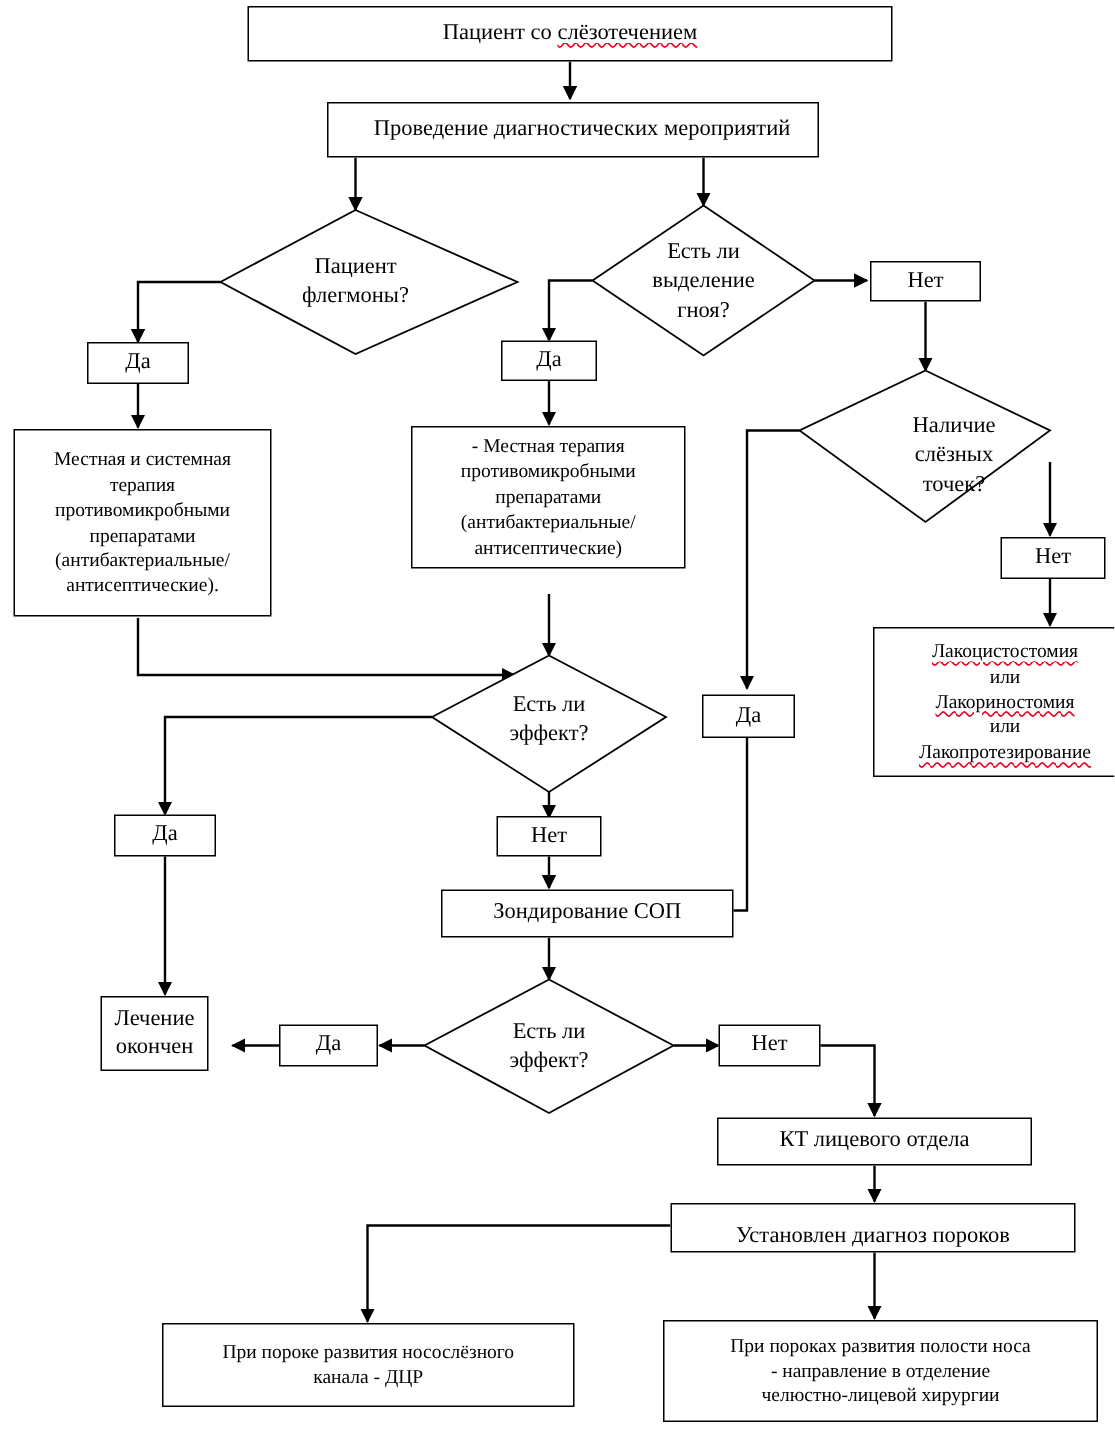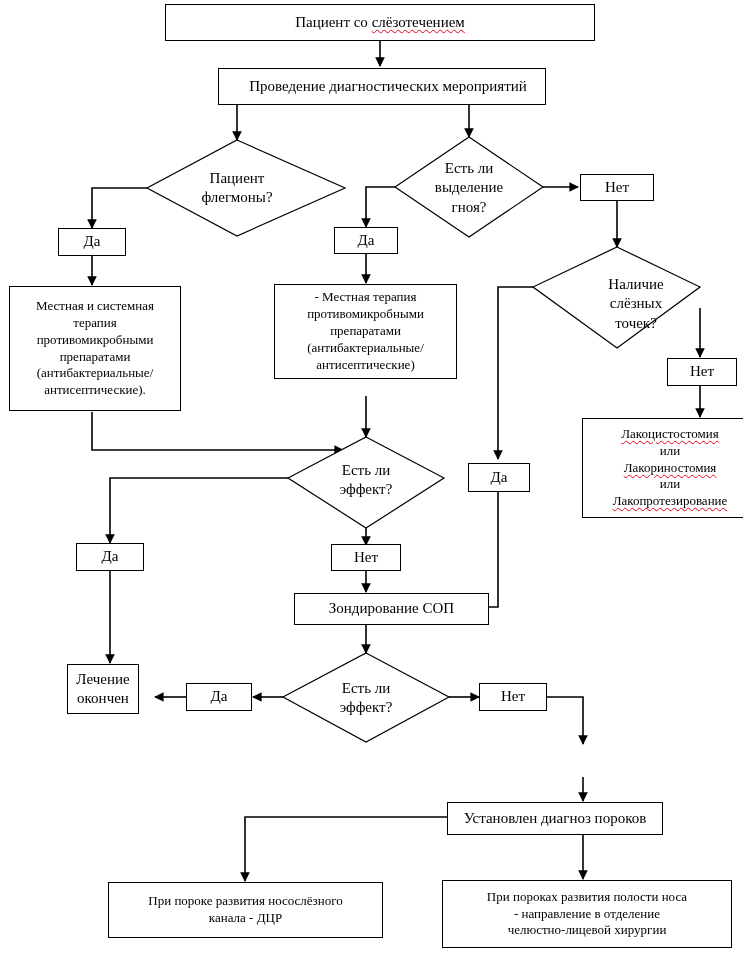--- a/index.html
+++ b/index.html
@@ -243,22 +243,25 @@
     <span class="lbl">Зондирование СОП</span>
   </div>
 
   <div class="node rect" style="left:67px;top:664px;width:72px;height:50px;">
     <span class="lbl">
       <span>Лечение</span><br>
       <span>окончен</span>
     </span>
   </div>
 
-
-  <div class="node rect" style="left:447px;top:802px;width:216px;height:33px;">
+  <div class="node rect" style="left:478px;top:745px;width:210px;height:32px;">
+    <span class="lbl">КТ лицевого отдела</span>
+  </div>
+
+  <div class="node rect" style="left:447px;top:802px;width:270px;height:33px;align-items:flex-end;">
     <span class="lbl">Установлен диагноз пороков</span>
   </div>
 
   <div class="node rect small" style="left:442px;top:880px;width:290px;height:68px;">
     <span class="lbl">
       <span>При пороках развития полости носа</span><br>
       <span>- направление в отделение</span><br>
       <span>челюстно-лицевой хирургии</span>
     </span>
   </div>

